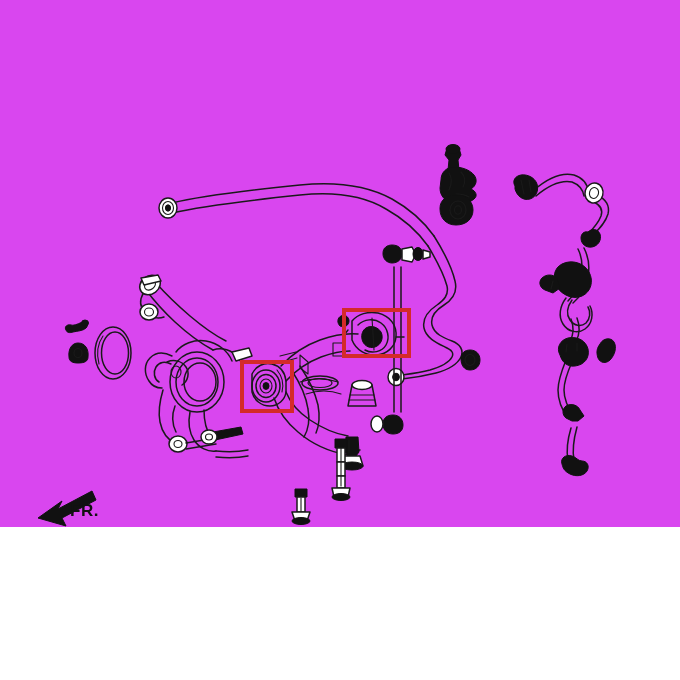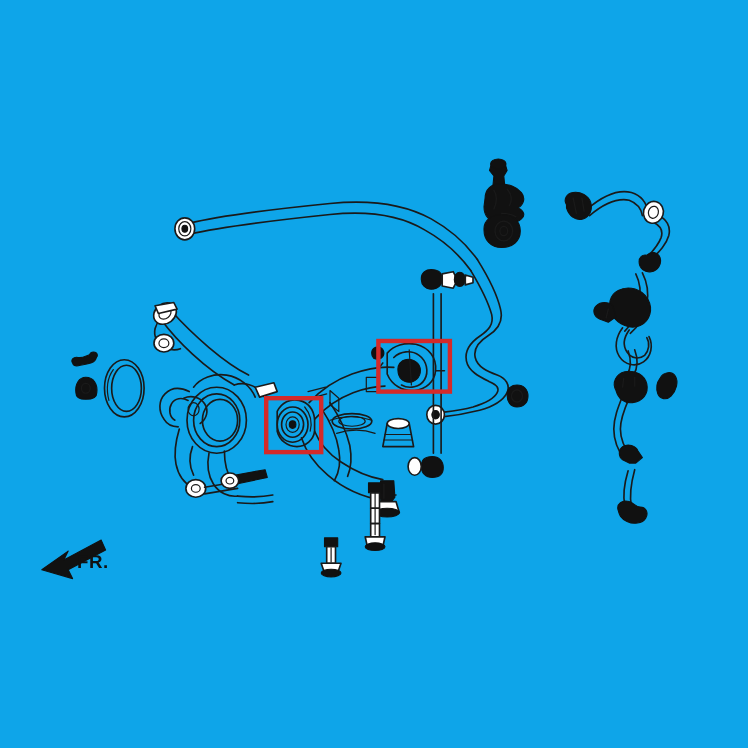--- a/index.html
+++ b/index.html
@@ -6,22 +6,22 @@
     margin: 0;
     padding: 0;
     background: #ffffff;
   }
   body {
     font-family: "Liberation Sans", sans-serif;
   }
   #canvas {
     position: relative;
     width: 680px;
-    height: 680px;
-    background: #0ea5e9;
+    height: 527px;
+    background: #d946ef;
     overflow: hidden;
   }
   #diagram-svg {
     position: absolute;
     left: 0;
     top: 0;
     width: 680px;
     height: 680px;
     display: block;
   }

